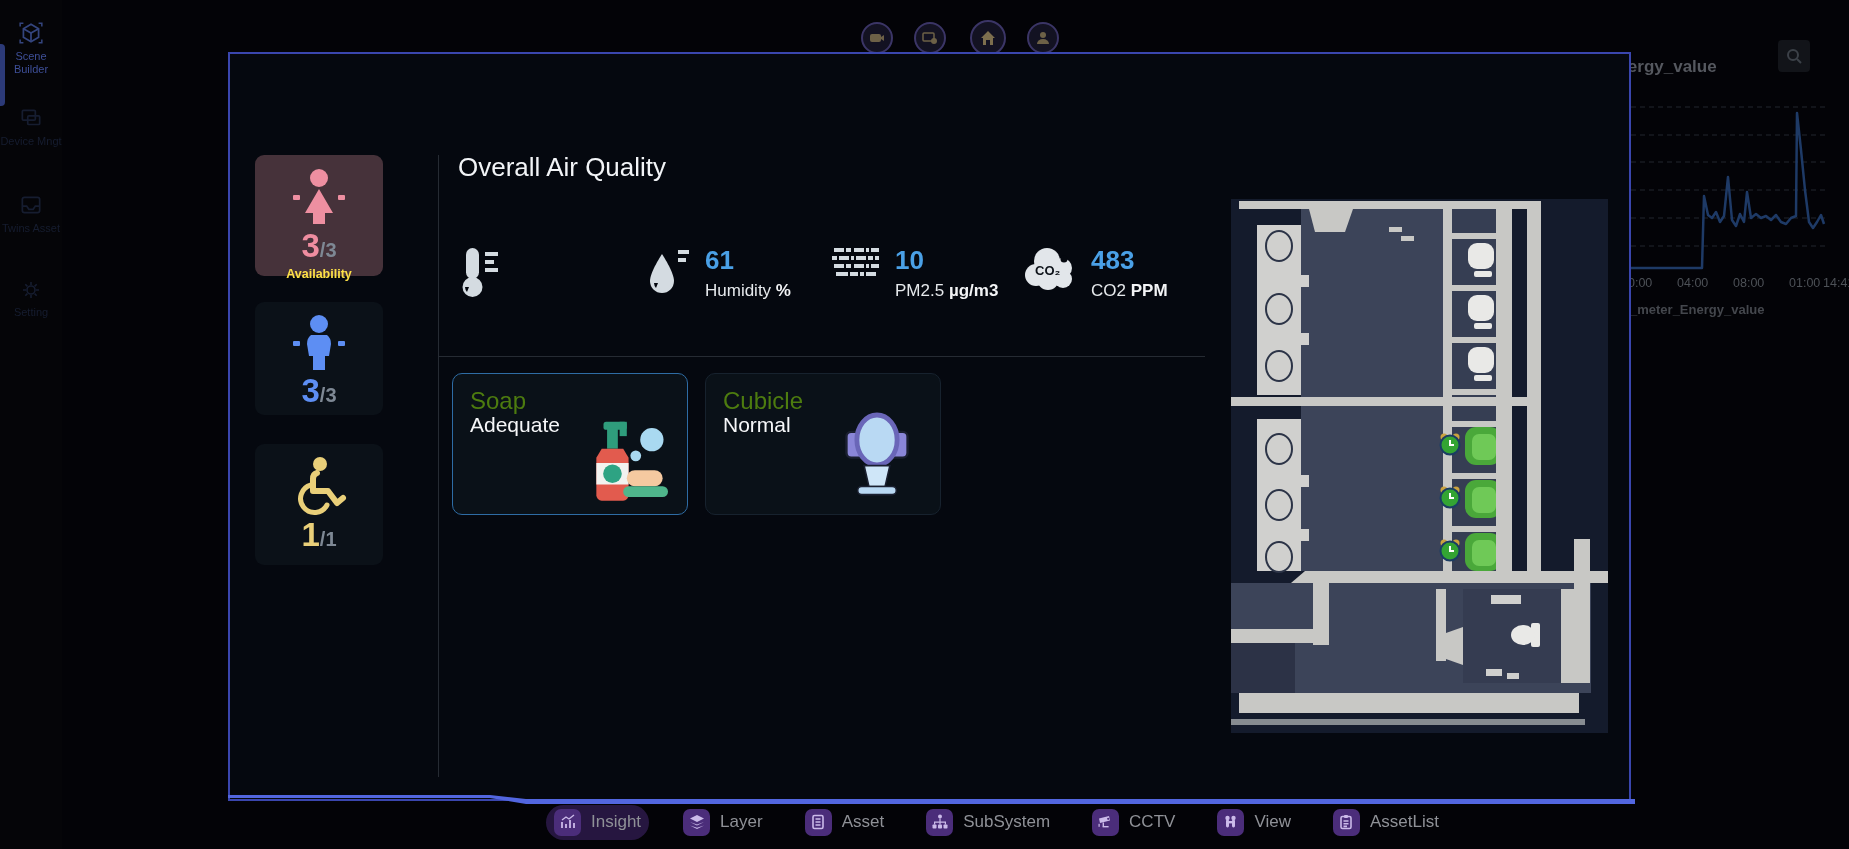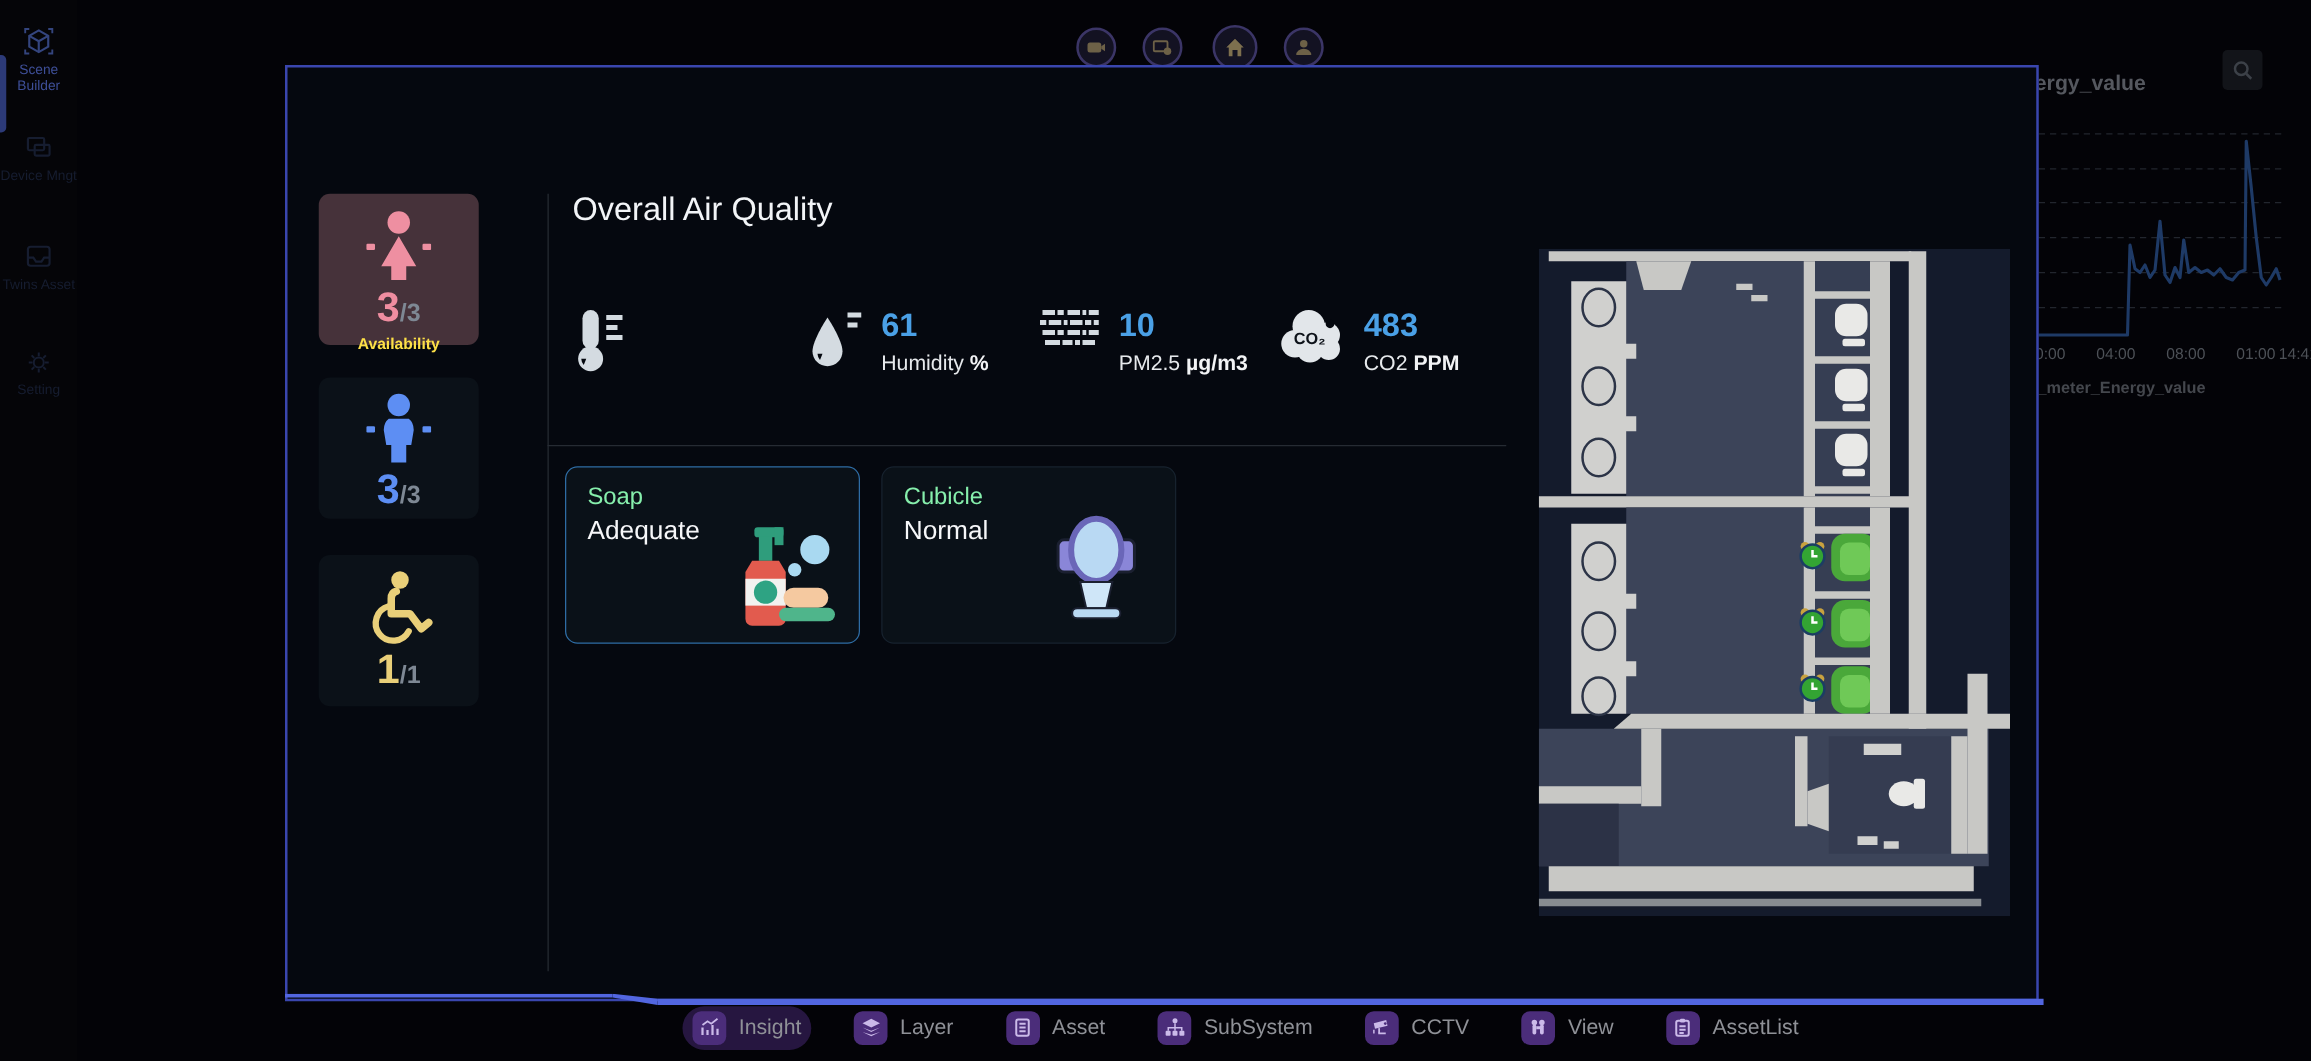--- a/index.html
+++ b/index.html
@@ -60,21 +60,21 @@
   .metric { position:absolute; top:192px; display:flex; gap:15px; }
   .metric.m1 { left:228px; } .metric.m2 { left:418px; } .metric.m3 { left:602px; } .metric.m4 { left:792px; }
   .metric-val { font-size:26px; font-weight:bold; color:#4aa0e6; line-height:28px; }
   .metric-lab { font-size:17px; color:#e6e9ec; margin-top:6px; line-height:22px; }
   .metric-lab b { color:#f2f3f5; }
   .unit-line { display:block; font-weight:bold; color:#d9cdb4; }
 
   .card { position:absolute; top:319px; width:236px; height:142px; border-radius:10px; background:#0a1118; border:1px solid #17222e; cursor:pointer; }
   .card.c1 { left:222px; border-color:#2e6ca4; }
   .card.c2 { left:475px; }
-  .card-title { position:absolute; left:17px; top:13px; font-size:19px; color:#86efac; }
+  .card-title { position:absolute; left:17px; top:13px; font-size:24px; color:#4d7c0f; }
   .card-status { position:absolute; left:17px; top:39px; font-size:21px; font-weight:normal; color:#f6f7f9; }
   .card-art { position:absolute; }
   .c1 .card-art { right:16px; bottom:8px; }
   .c2 .card-art { right:26px; bottom:14px; }
 
   .floorplan { position:absolute; left:1001px; top:145px; width:377px; height:534px; cursor:pointer; }
 </style>
 </head>
 <body>
 

